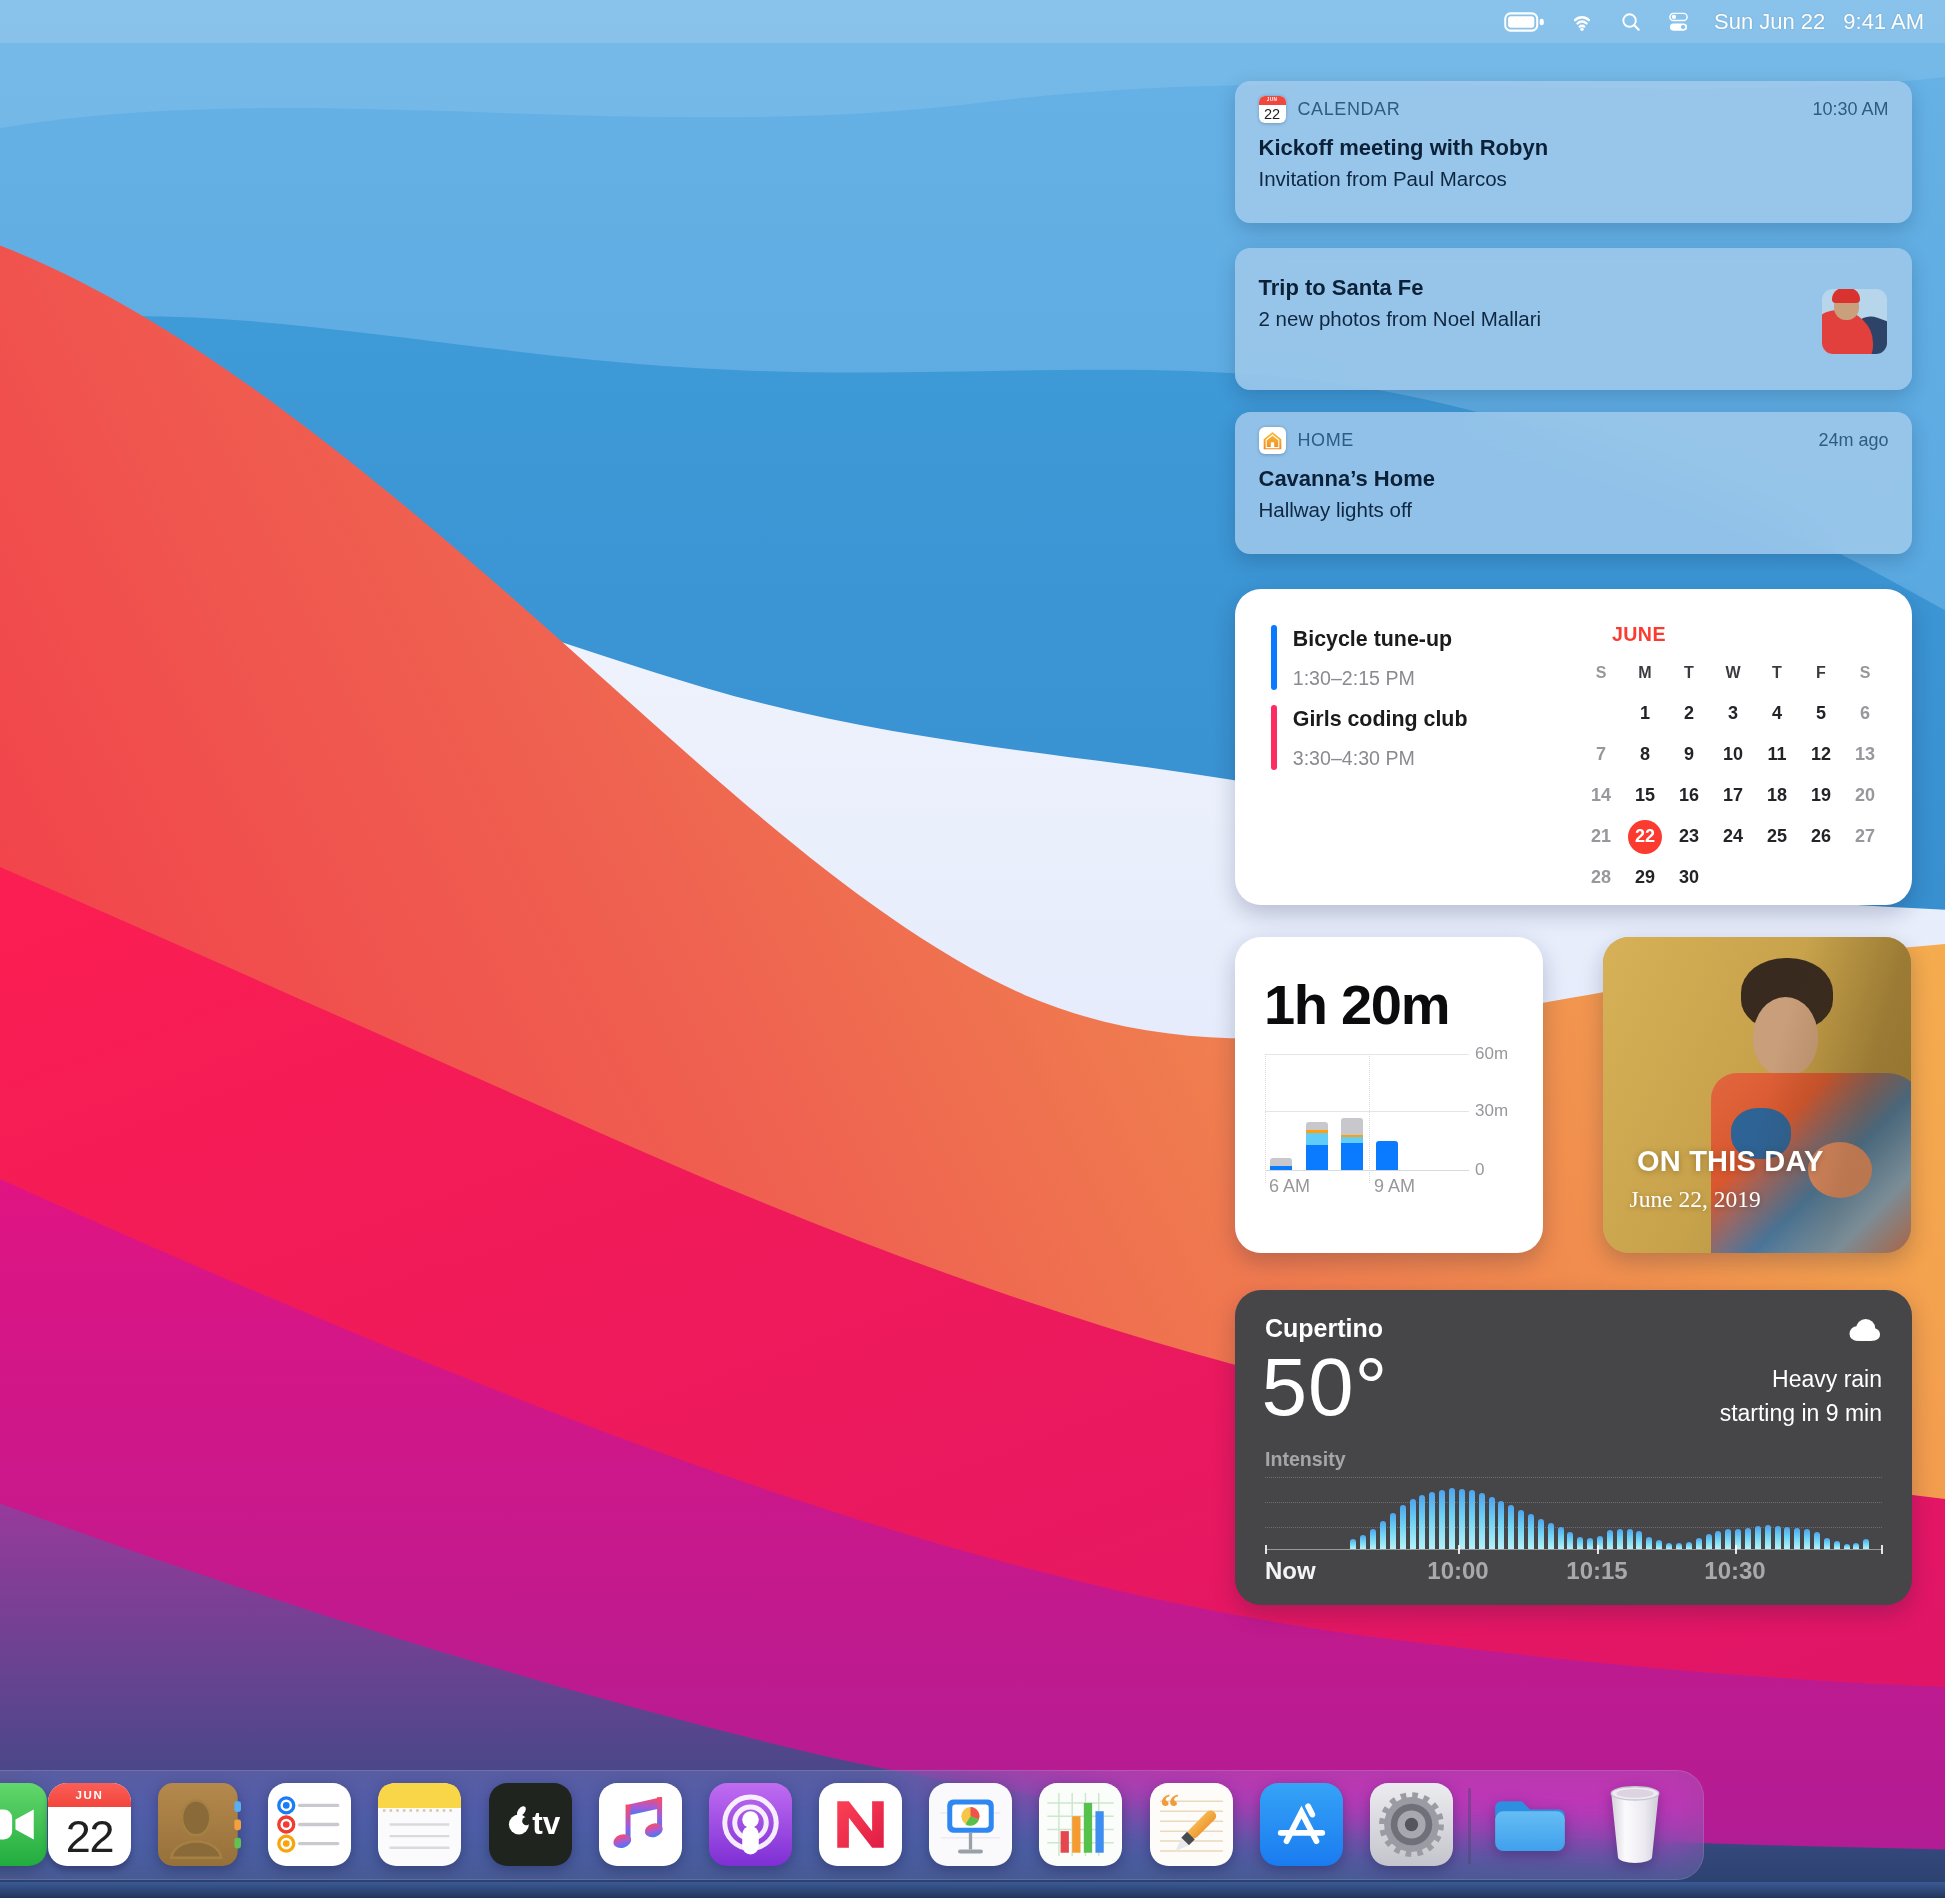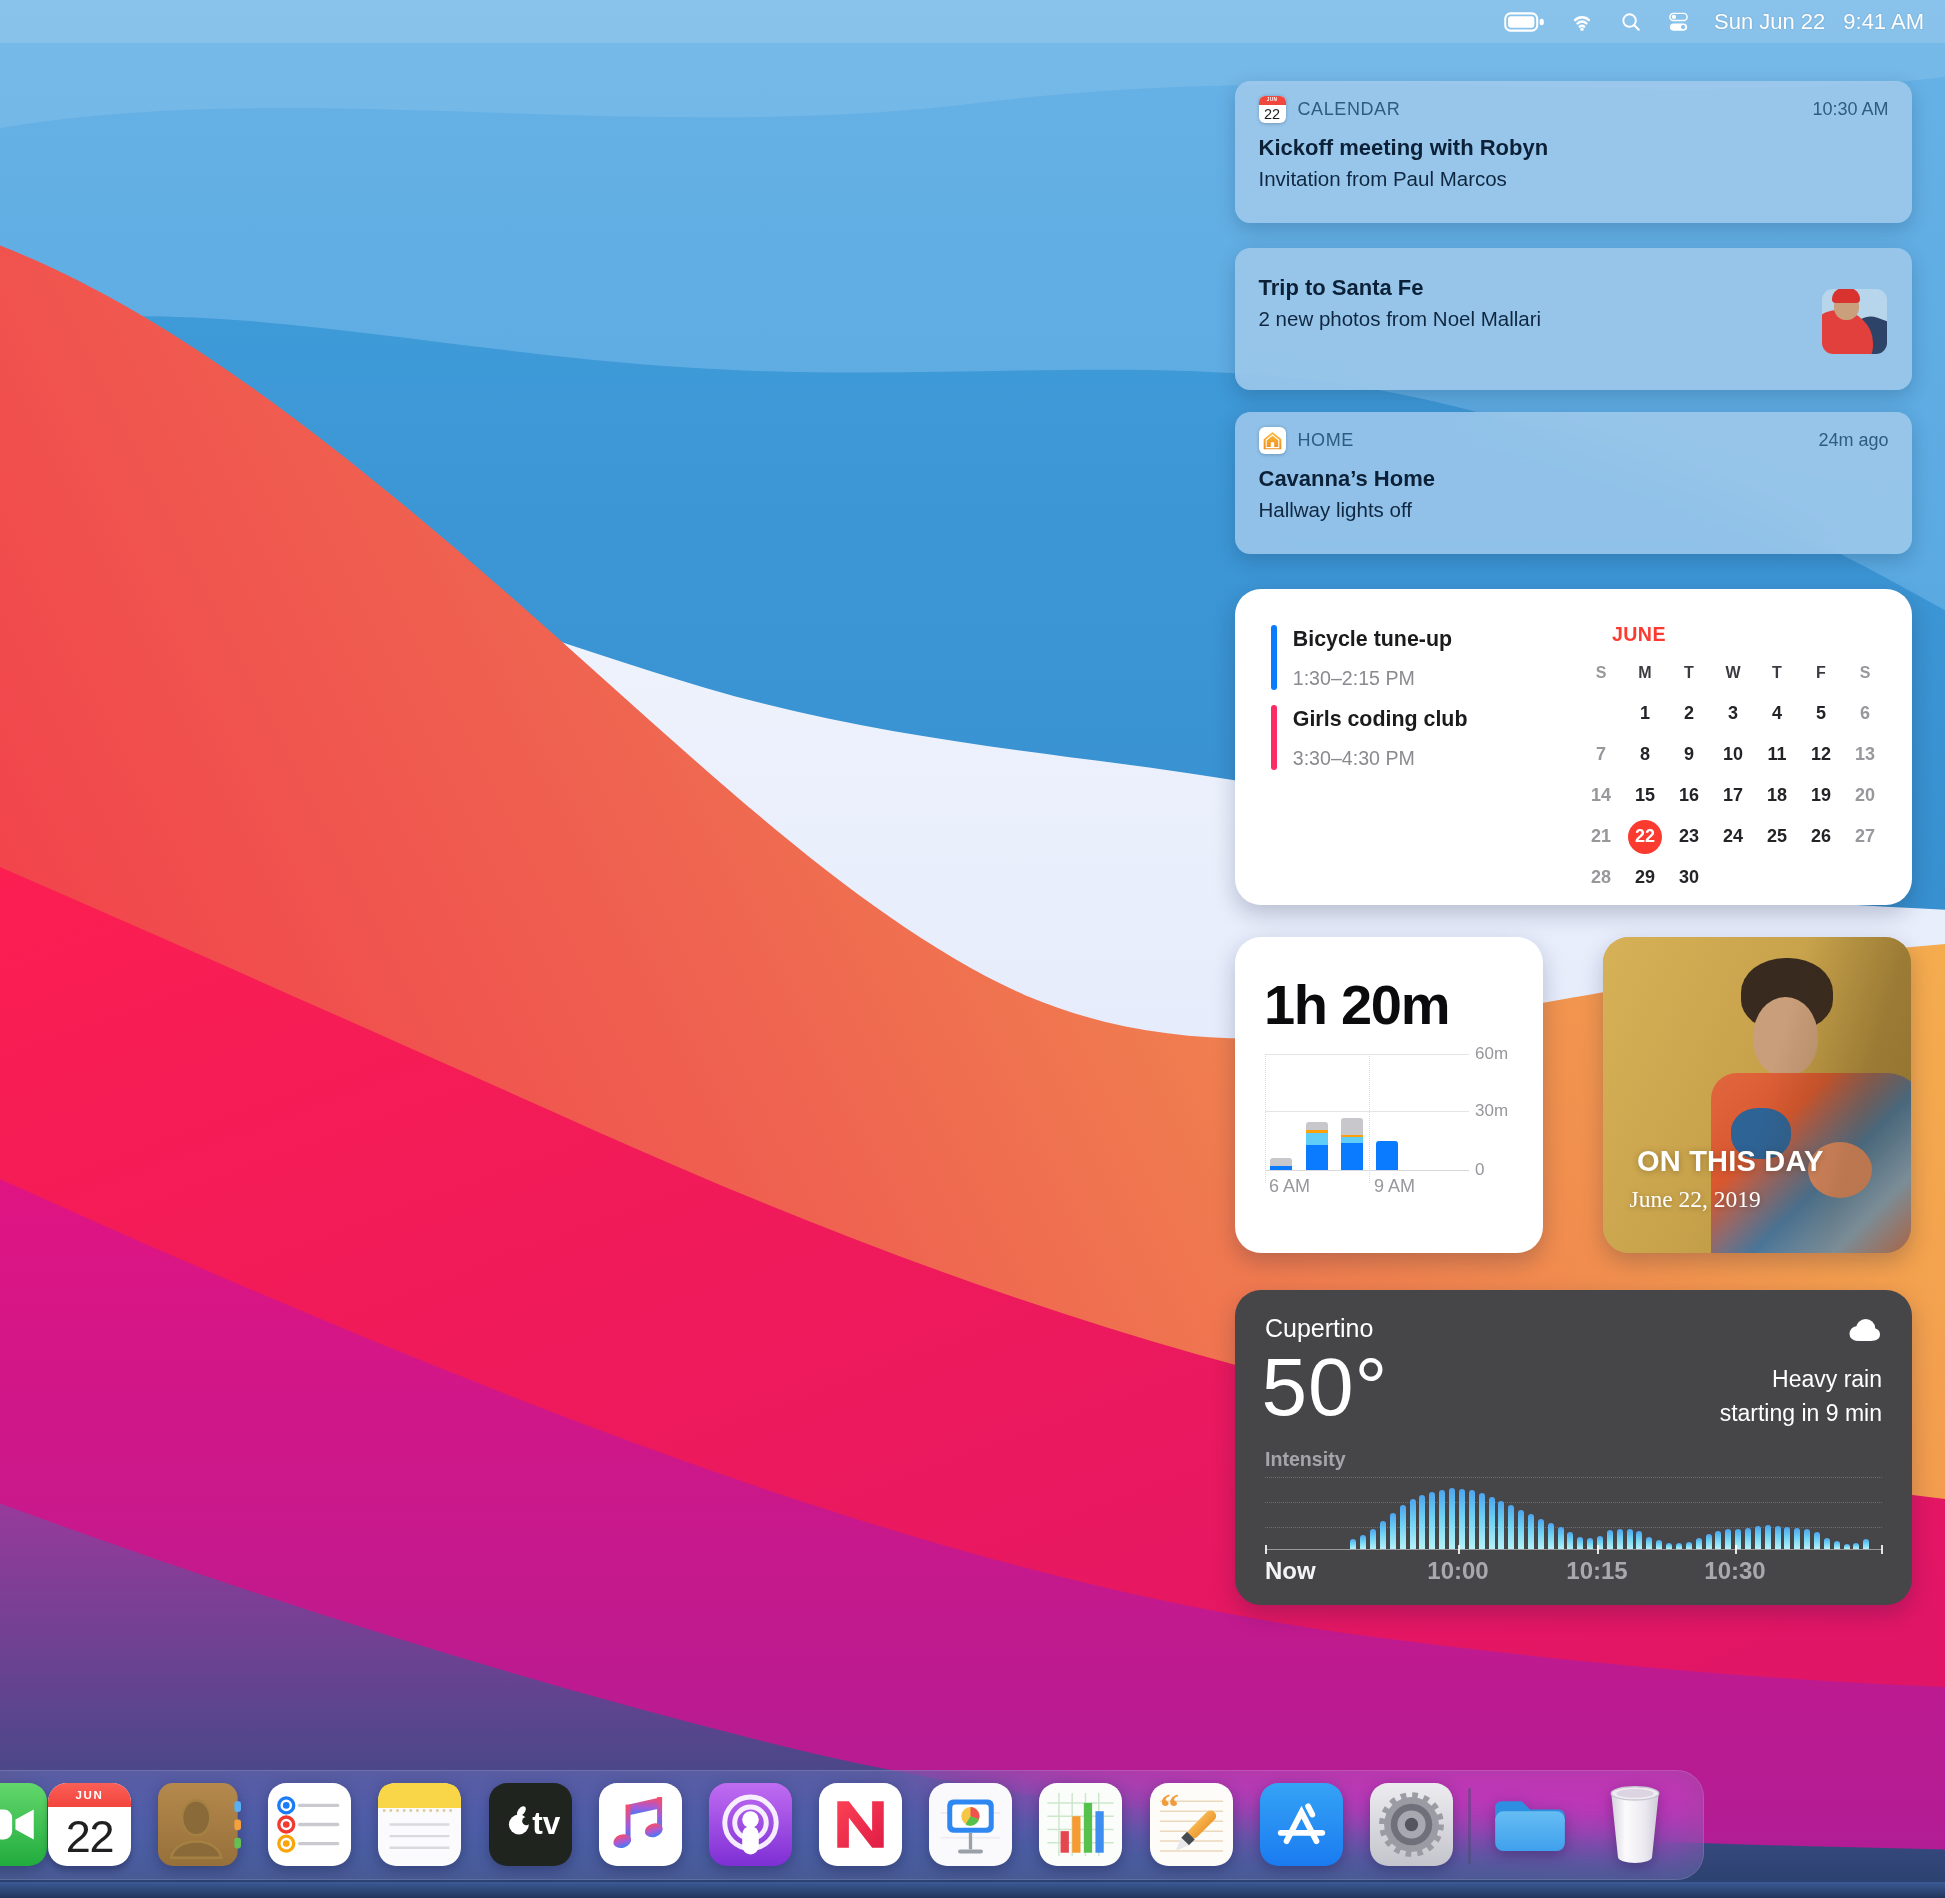--- a/index.html
+++ b/index.html
@@ -78,21 +78,21 @@
   .ph-shirt{position:absolute;left:108px;top:136px;width:214px;height:188px;border-radius:26px 38px 0 0;
     background:linear-gradient(135deg,#e2673e 0%,#d8572f 30%,#4a7ba6 55%,#8fb0cd 75%,#e2673e 100%);}
   .ph-patch1{position:absolute;left:128px;top:171px;width:60px;height:51px;background:#2e6396;border-radius:45%;}
   .ph-patch2{position:absolute;left:205px;top:205px;width:64px;height:56px;background:#e8916a;border-radius:50%;}
   .ph-label{position:absolute;left:26px;top:208px;font-size:29px;font-weight:800;color:#fff;letter-spacing:0.2px;
     text-shadow:0 1.3px 6px rgba(60,40,0,0.35);margin-left:8px;}
   .ph-date{position:absolute;left:26.5px;top:249px;font-size:23.5px;color:#fff;
     font-family:"Liberation Serif","DejaVu Serif",serif;text-shadow:0 1.3px 5.1px rgba(60,40,0,0.35);}
 
   
-  .w-city{position:absolute;left:30px;top:24px;font-size:25px;font-weight:400;}
+  .w-city{position:absolute;left:30px;top:24px;font-size:25px;font-weight:700;}
   .w-cloud{position:absolute;right:30px;top:26px;}
   .w-temp{position:absolute;left:26.5px;top:50px;font-size:82px;font-weight:200;letter-spacing:0.9px;}
   .w-cond{position:absolute;right:30px;top:72px;text-align:right;font-size:23px;line-height:34px;font-weight:500;}
   .w-int-label{position:absolute;left:30px;top:158px;font-size:19.6px;color:#a5a5a9;font-weight:600;}
   .w-chart{position:absolute;left:30px;top:184px;width:617px;height:75px;}
   .w-grid{position:absolute;left:0;right:0;height:0;border-top:1.3px dotted rgba(255,255,255,0.22);}
   .w-bar{position:absolute;bottom:0;width:5.6px;border-radius:3px 3px 0 0;
     background:linear-gradient(to top,#b5f2f8 0%,#6fd2f4 55%,#4da4ee 100%);}
   .w-axis{position:absolute;left:30px;top:259px;width:617px;height:1.3px;background:rgba(255,255,255,0.45);}
   .w-tick{position:absolute;top:-3.8px;width:1.7px;height:8.5px;background:rgba(255,255,255,0.85);}

